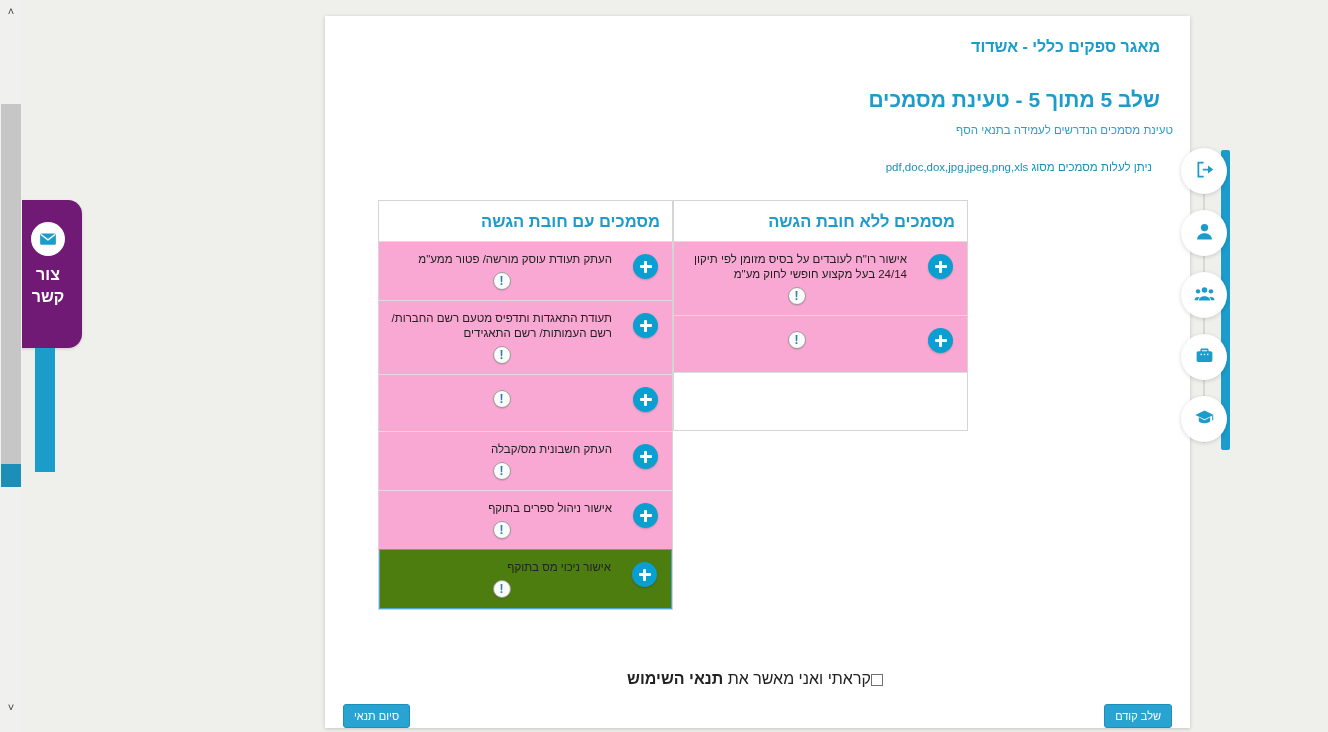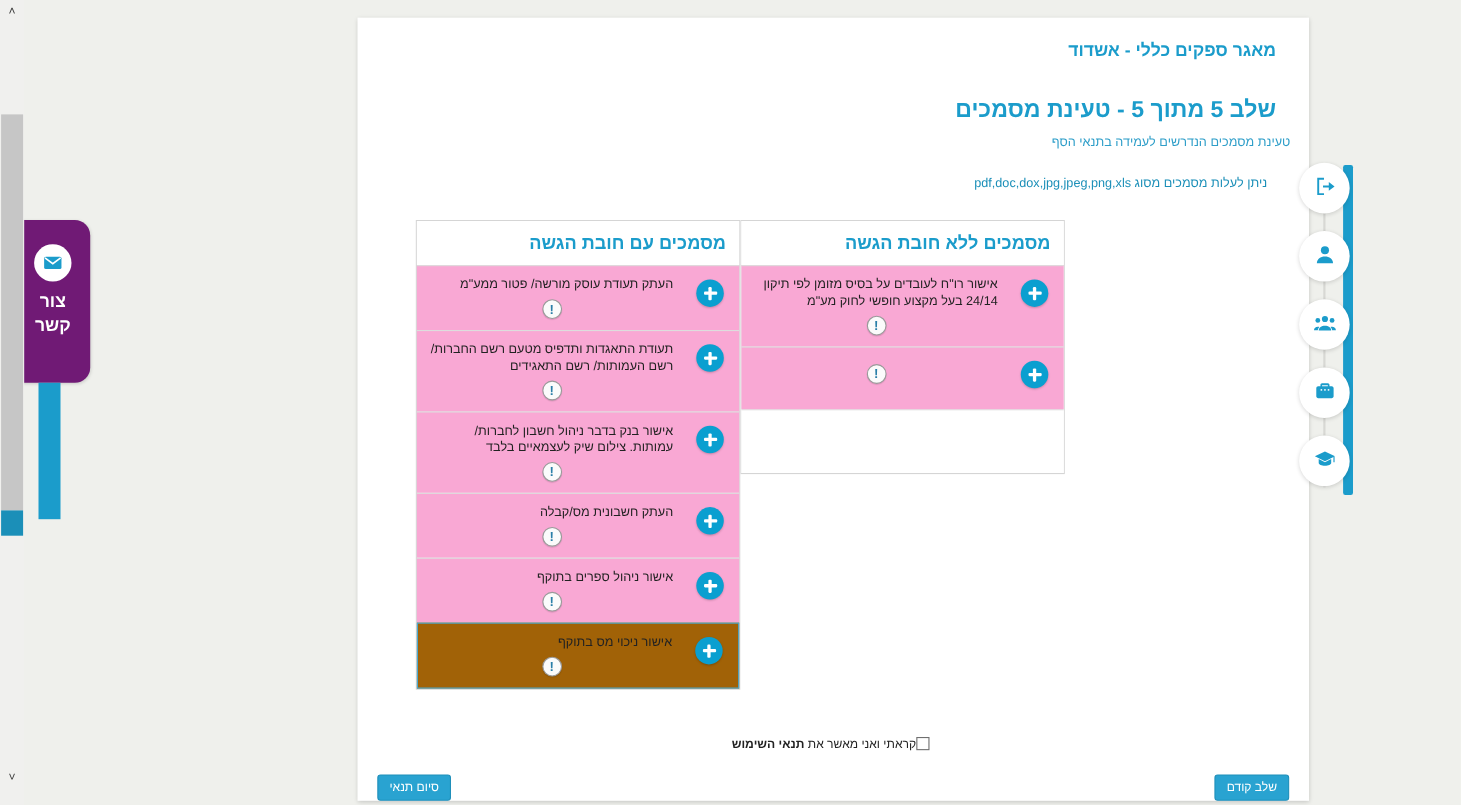--- a/index.html
+++ b/index.html
@@ -108,21 +108,21 @@
 
   .doc-row {
     position: relative;
     background: #f9a8d4;
     border-top: 1px solid #ddd;
     padding: 10px 60px 10px 12px;
     min-height: 57px;
   }
   .doc-row.focused {
     border: 1px solid #4aa8cf;
-    background: #a16207;
+    background: #4d7c0f;
   }
   .doc-text {
     text-align: right; color: #222;
     font-size: 11.5px; line-height: 15px;
   }
   .plus-btn {
     position: absolute; right: 14px; top: 12px;
     width: 25px; height: 25px; border-radius: 50%;
     background: #0a9fd0; border: none; cursor: pointer;
     display: flex; align-items: center; justify-content: center;
@@ -140,21 +140,21 @@
     border: 1px solid #9a9a9a; background: #fbfbfb;
     color: #2b7fa8; font-size: 12px; font-weight: bold;
     line-height: 16px; text-align: center; cursor: pointer;
     box-shadow: 0 1px 1px rgba(0,0,0,.12);
   }
   .col-filler { height: 58px; background: #fff; border-top: 1px solid #ddd; }
 
   
   .terms {
     position: absolute; top: 654px; left: 0; right: 0;
-    text-align: center; font-size: 11px; color: #222;
+    text-align: center; font-size: 16px; color: #222;
   }
   .terms .cb {
     display: inline-block; vertical-align: -2px;
     width: 12px; height: 12px; border: 1px solid #6f6f6f; background: #fff;
     margin-right: 5px; cursor: pointer;
   }
   .terms b { font-weight: bold; }
 
   .btn {
     position: absolute; top: 688px;
@@ -228,21 +228,20 @@
             <div class="doc-text">העתק תעודת עוסק מורשה/ פטור ממע"מ</div>
             <span class="info-ico">!</span>
           </div>
           <div class="doc-row">
             <button class="plus-btn" title="+"></button>
             <div class="doc-text">תעודת התאגדות ותדפיס מטעם רשם החברות/ רשם העמותות/ רשם התאגידים</div>
             <span class="info-ico">!</span>
           </div>
           <div class="doc-row">
             <button class="plus-btn" title="+"></button>
-            <div class="doc-text">אישור בנק בדבר ניהול חשבון לחברות/ עמותות. צילום שיק לעצמאיים בלבד</div>
             <span class="info-ico">!</span>
           </div>
           <div class="doc-row">
             <button class="plus-btn" title="+"></button>
             <div class="doc-text">העתק חשבונית מס/קבלה</div>
             <span class="info-ico">!</span>
           </div>
           <div class="doc-row">
             <button class="plus-btn" title="+"></button>
             <div class="doc-text">אישור ניהול ספרים בתוקף</div>

